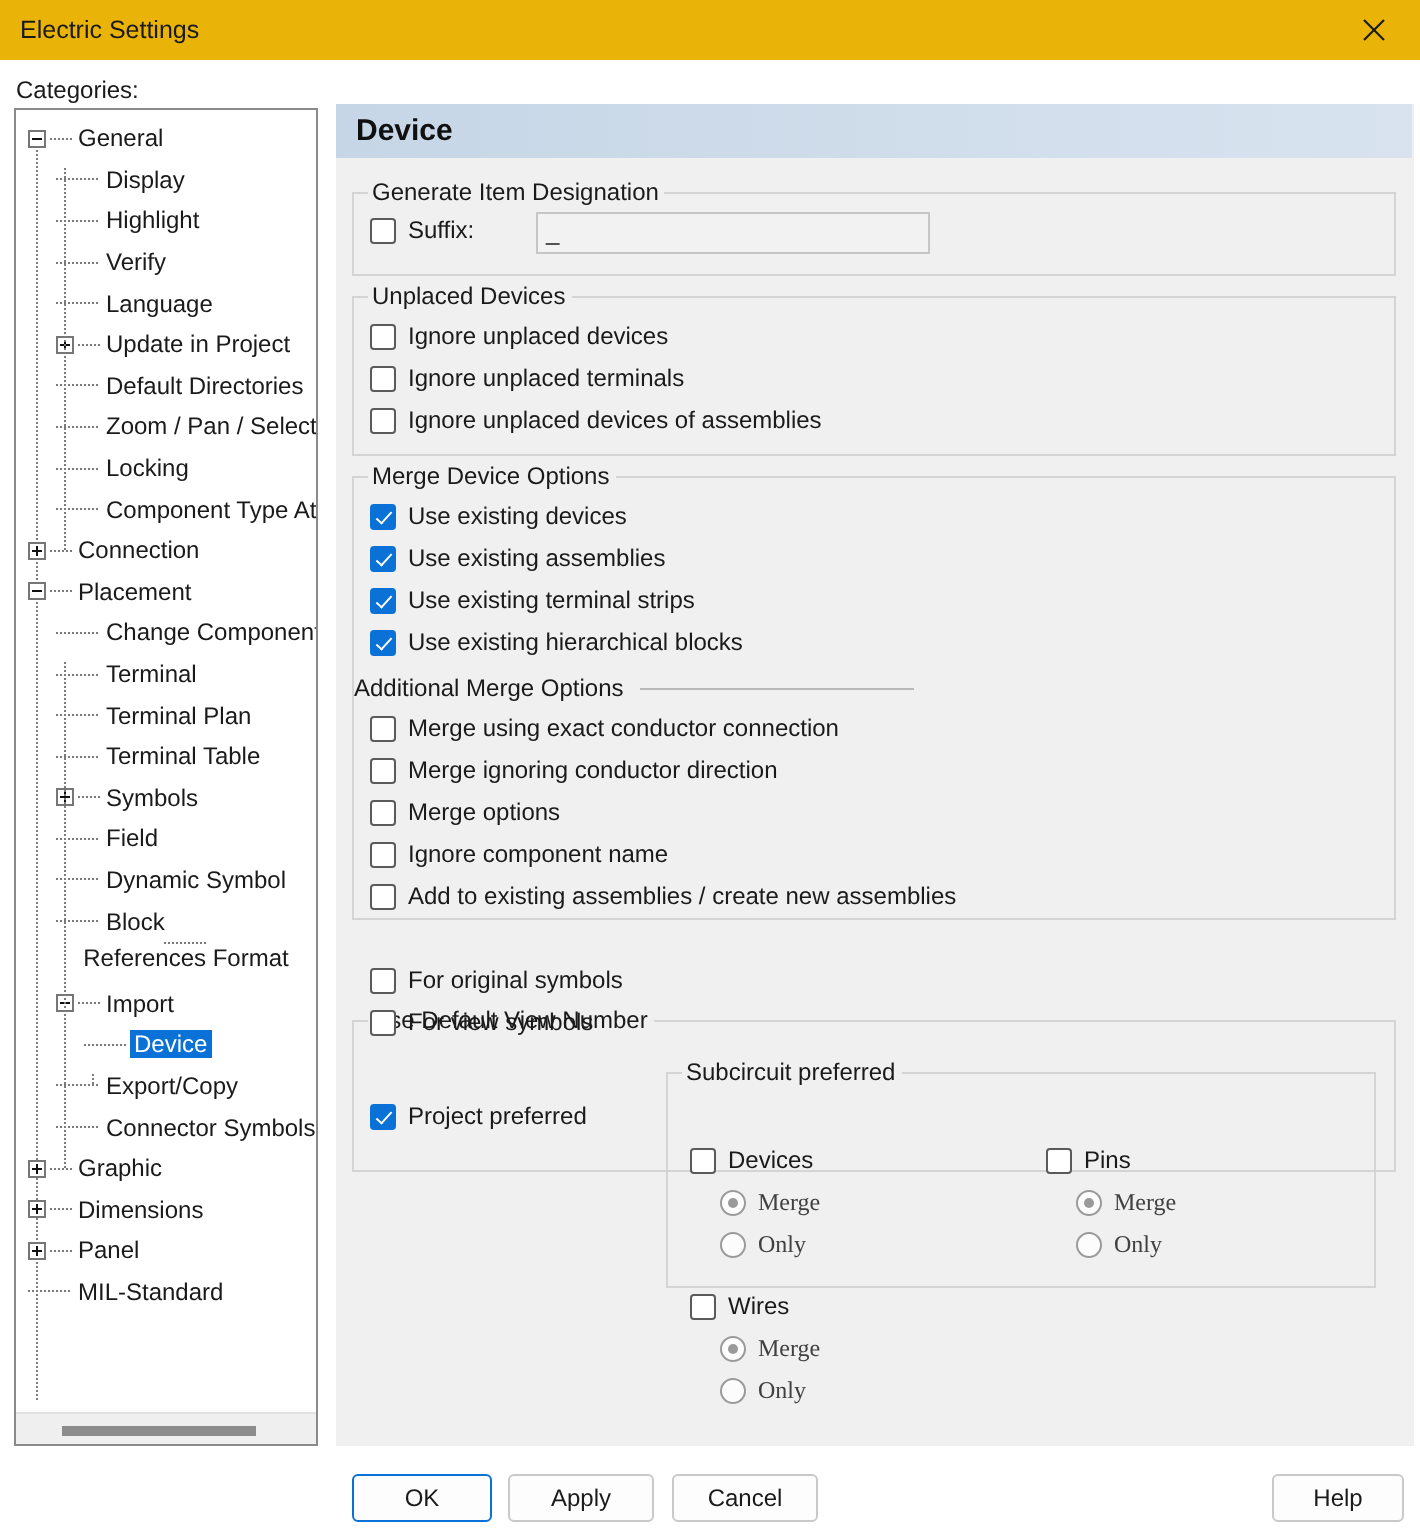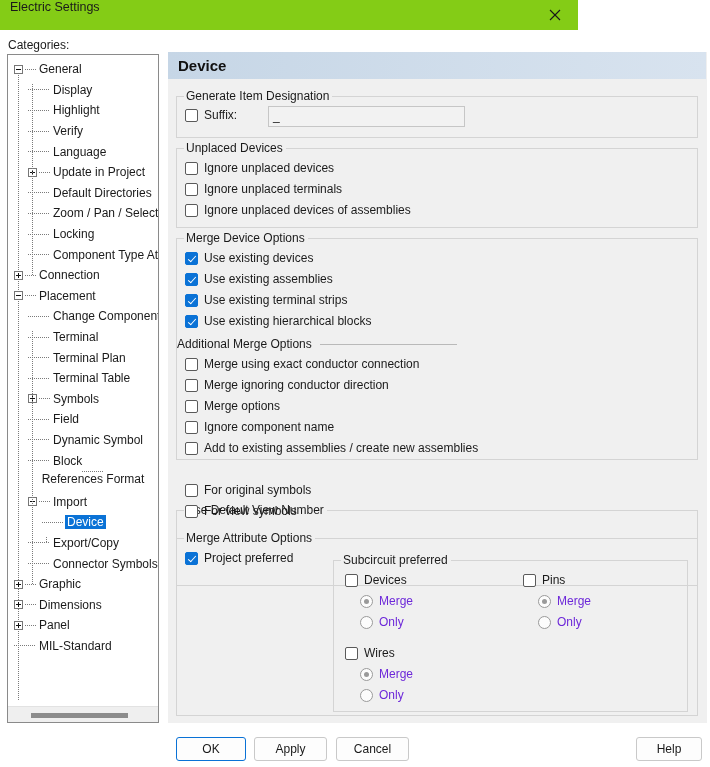--- a/index.html
+++ b/index.html
@@ -8,23 +8,23 @@
     width: 710px; height: 767px;
     background: #ffffff;
     font-family: "Liberation Sans", sans-serif;
     font-size: 12px;
     color: #1a1a1a;
     overflow: hidden;
   }
 
   
   .titlebar {
-    position: absolute; left: 0; top: 0; width: 578px; height: 30px;
-    background: #84cc16;
-    display: flex; 
+    position: absolute; left: 0; top: 0; width: 710px; height: 30px;
+    background: #eab308;
+    display: flex; align-items: center;
   }
   .titlebar-text {
     margin-left: 10px; font-size: 12.5px; color: #1a1a1a;
   }
   .close-btn {
     position: absolute; right: 0; top: 0; width: 46px; height: 30px;
     display: flex; align-items: center; justify-content: center;
     cursor: pointer;
   }
   .close-btn svg { display: block; }
@@ -174,21 +174,21 @@
     border-radius: 50%;
     margin-right: 6px;
     position: relative;
   }
   .rb.selected::after {
     content: "";
     position: absolute; left: 3px; top: 3px;
     width: 5px; height: 5px; border-radius: 50%;
     background: #9a9a9a;
   }
-  .row.disabled .rlabel { color: #6d28d9; }
+  .row.disabled .rlabel { color: #404040; font-family: Liberation Serif, serif; }
   .row .rlabel { line-height: 14px; }
 
   
   .suffix-input {
     position: absolute;
     width: 197px; height: 21px;
     border: 1px solid #c6c6c6;
     background: #f2f2f2;
     color: #1a1a1a;
     font-family: "Liberation Sans", sans-serif;
@@ -449,29 +449,26 @@
   </div>
   <div class="row" style="left:17px; top:431px;">
     <span class="cb"></span>
     <span class="rlabel">For original symbols</span>
   </div>
   <div class="row" style="left:17px; top:452px;">
     <span class="cb"></span>
     <span class="rlabel">For view symbols</span>
   </div>
 
-  <div class="groupbox" style="left:8px; top:486px; width:522px; height:178px;">
-    <span class="gb-title">Merge Attribute Options</span>
-  </div>
   <div class="row" style="left:17px; top:499px;">
     <span class="cb checked"></span>
     <span class="rlabel">Project preferred</span>
   </div>
 
-  <div class="groupbox" style="left:165px; top:508px; width:355px; height:152px;">
+  <div class="groupbox" style="left:165px; top:484px; width:355px; height:108px;">
     <span class="gb-title">Subcircuit preferred</span>
   </div>
 
   <div class="row" style="left:177px; top:521px;">
     <span class="cb"></span>
     <span class="rlabel">Devices</span>
   </div>
   <div class="row disabled" style="left:192px; top:542px;">
     <span class="rb selected"></span>
     <span class="rlabel">Merge</span>

